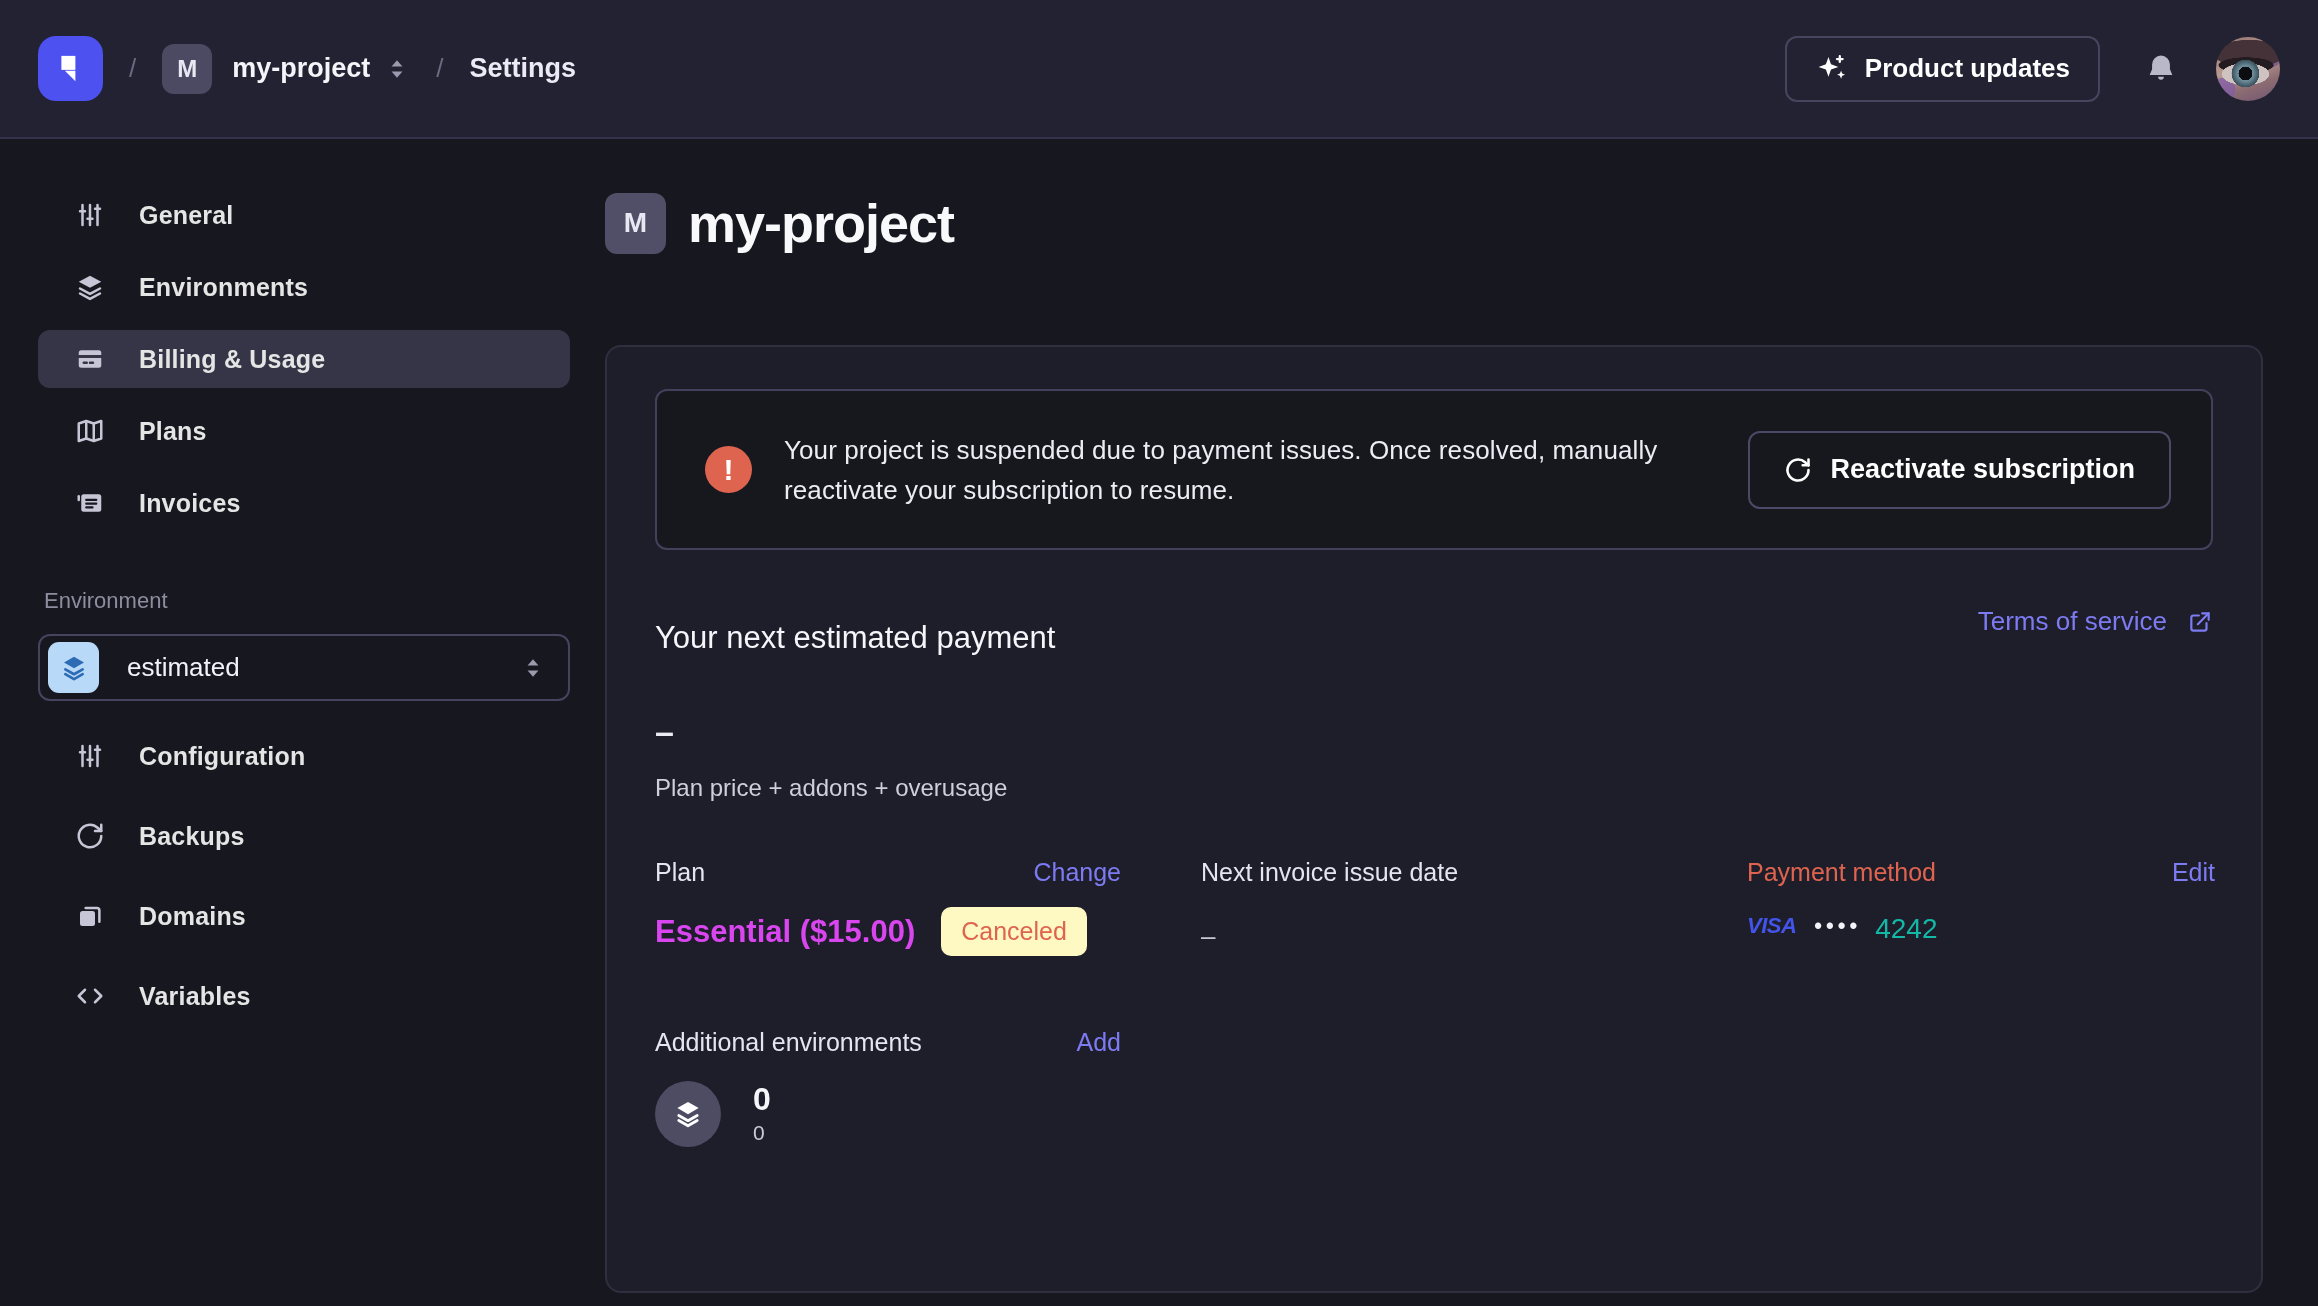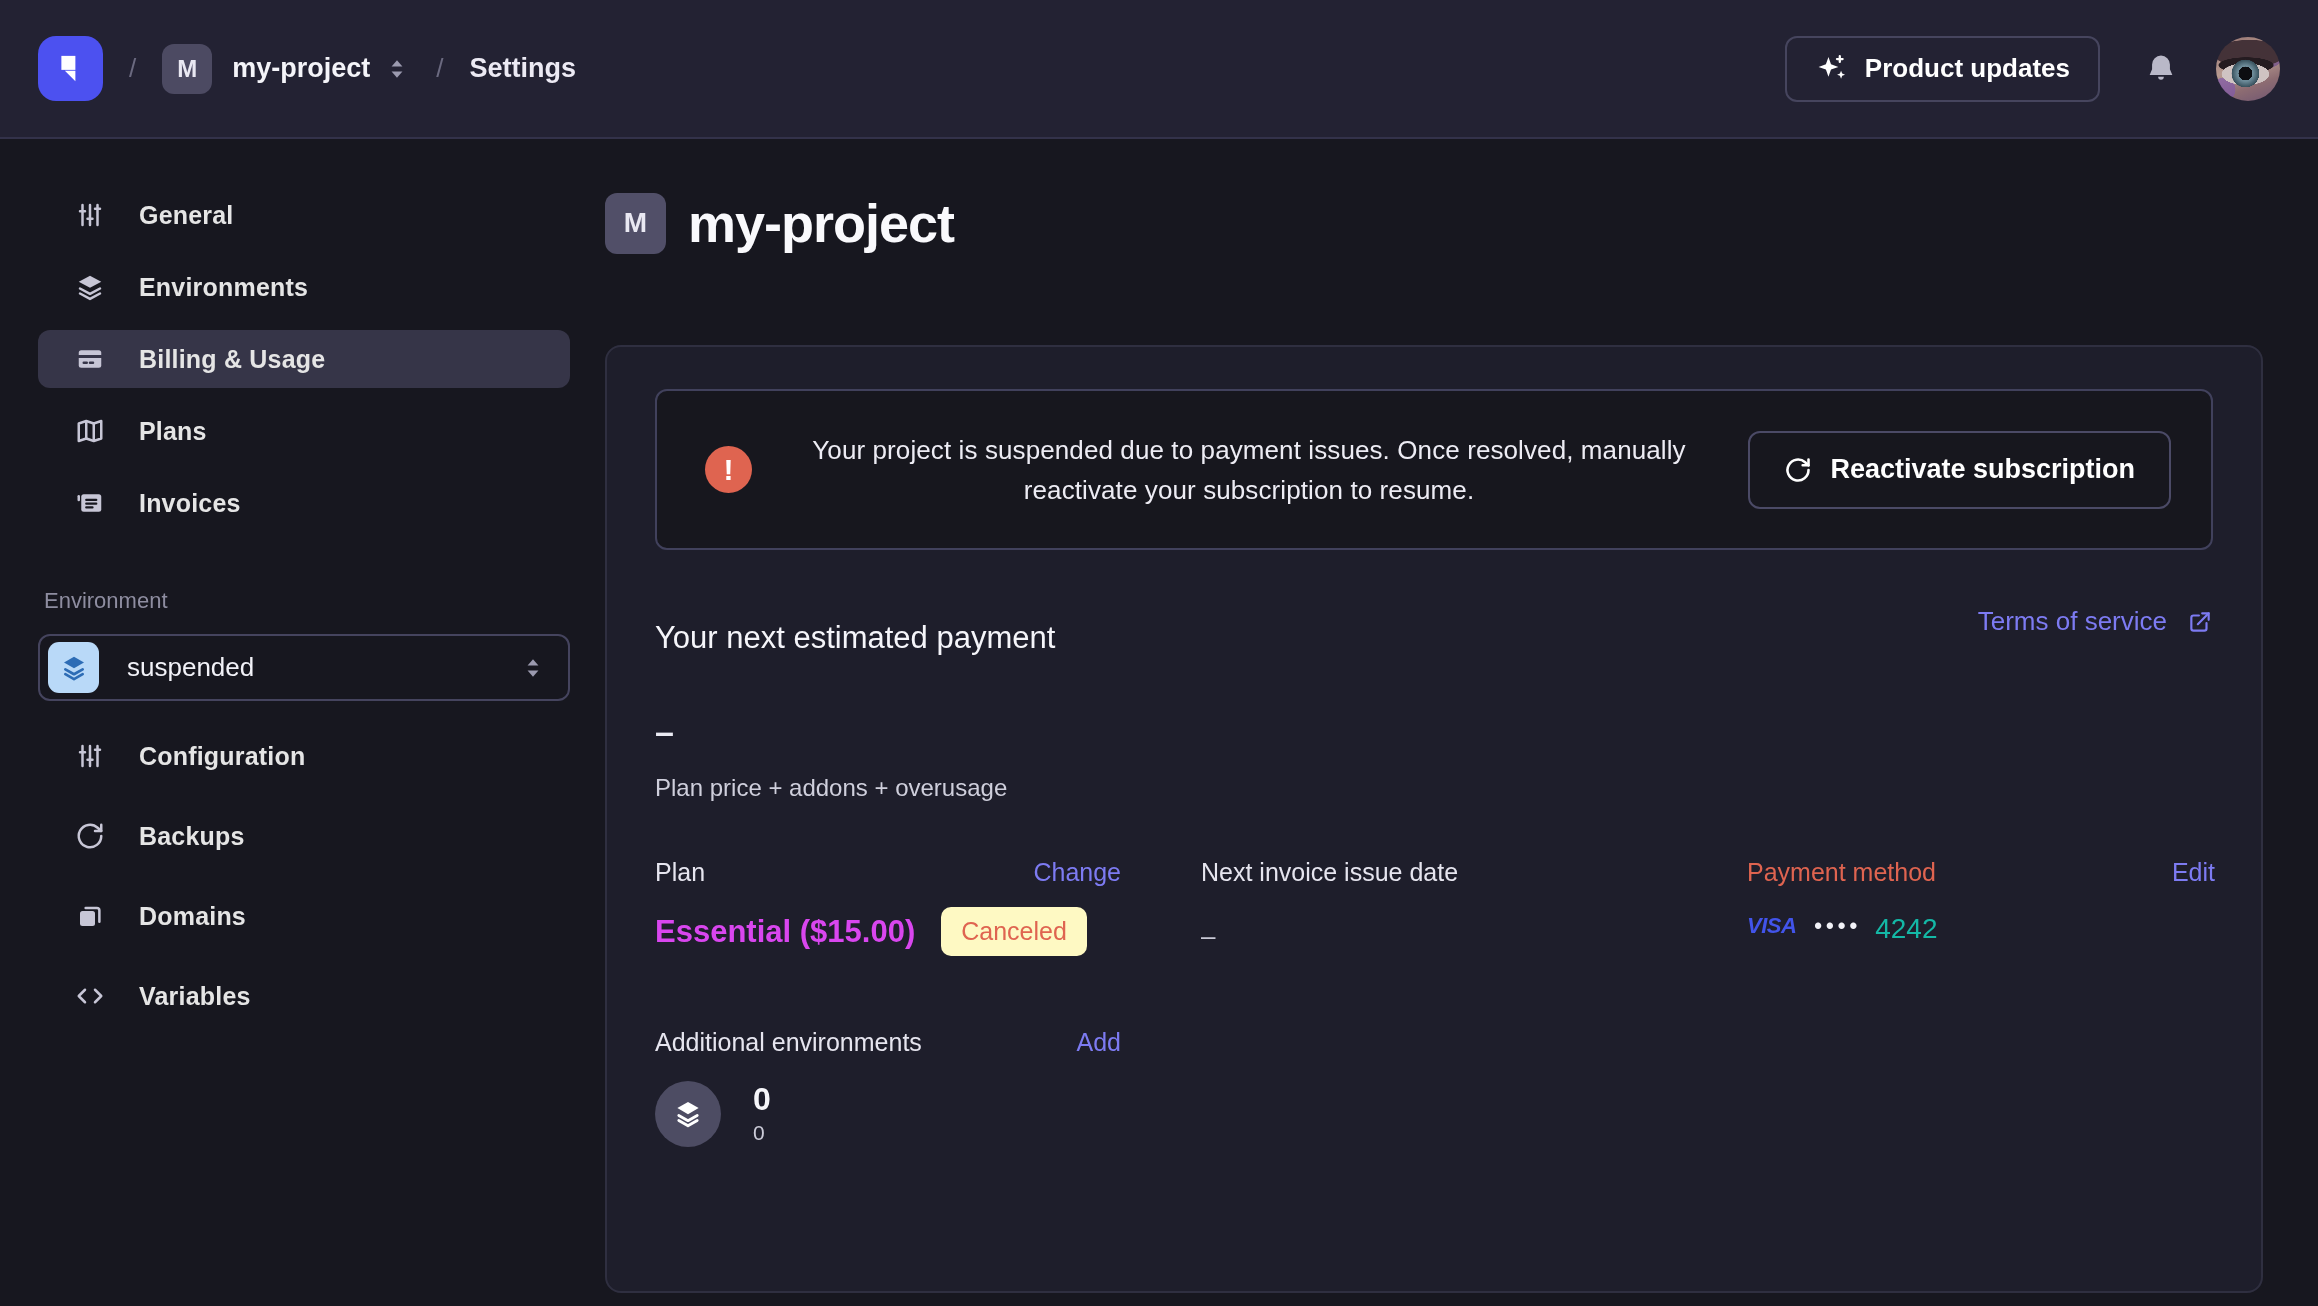--- a/index.html
+++ b/index.html
@@ -88,21 +88,21 @@
     height:161px; background:#17171e; border:2px solid #41415c; border-radius:12px;
     display:flex; align-items:center; padding:0 40px 0 48px;
   }
   .alert-dot{
     width:47px; height:47px; border-radius:50%; background:#df6450; flex:0 0 auto;
     display:flex; align-items:center; justify-content:center;
     color:#fff; font-size:30px; font-weight:800;
   }
   .banner-text{
     margin-left:32px; font-size:26px; line-height:40px; color:#edecf4;
-    max-width:930px; letter-spacing:.1px;text-align:center;
+    max-width:930px; letter-spacing:.1px;
   }
   .btn-reactivate{
     margin-left:auto; display:flex; align-items:center; gap:18px;
     border:2px solid #4b4a66; border-radius:12px; background:transparent;
     color:#fff; font-family:inherit; font-size:27px; font-weight:700;
     padding:0 34px; height:78px; cursor:pointer;
   }
   .section-row{ margin-top:56px; display:flex; align-items:flex-start; justify-content:space-between; }
   .section-heading{ font-size:31px; font-weight:400; color:#f5f5fa; margin-top:14px; }
   .terms-link{ display:flex; align-items:center; gap:20px; color:#7d7bf2; font-size:26px; cursor:pointer; text-decoration:none; }
@@ -231,21 +231,21 @@
     <div class="env-label">Environment</div>
 
     <div class="env-select">
       <span class="env-select-tile">
         <svg width="32" height="32" viewBox="0 0 24 24" fill="none" stroke="currentColor" stroke-width="2" stroke-linejoin="round">
           <path d="M12 3.5 4.5 7.8l7.5 4.3 7.5-4.3z" fill="currentColor" stroke="none"></path>
           <path d="M5.5 13l6.5 3.7L18.5 13" stroke-linecap="round"></path>
           <path d="M5.5 16.6l6.5 3.7 6.5-3.7" stroke-linecap="round"></path>
         </svg>
       </span>
-      <span class="env-select-value">suspended</span>
+      <span class="env-select-value">estimated</span>
       <span class="sort-icon">
         <svg width="26" height="26" viewBox="0 0 24 24" fill="currentColor">
           <path d="M7 9.6 12 4l5 5.6z"></path>
             <path d="M7 14.4 12 20l5-5.6z"></path>
         </svg>
       </span>
     </div>
 
     <div class="env-nav">
       <div class="nav-item">

